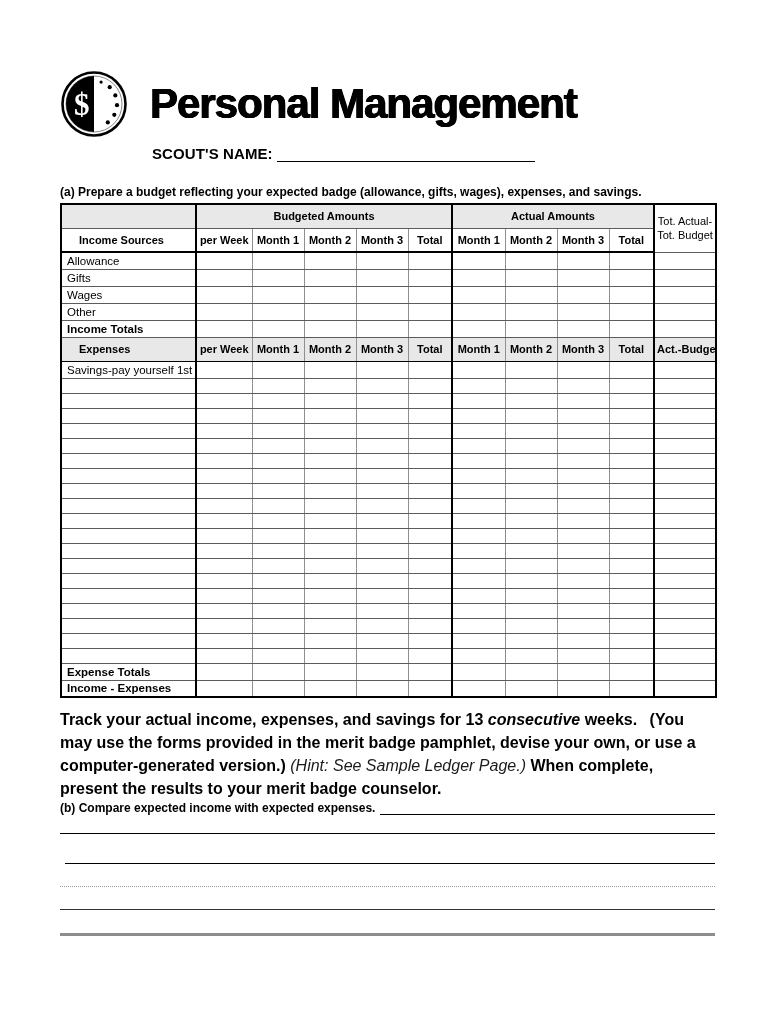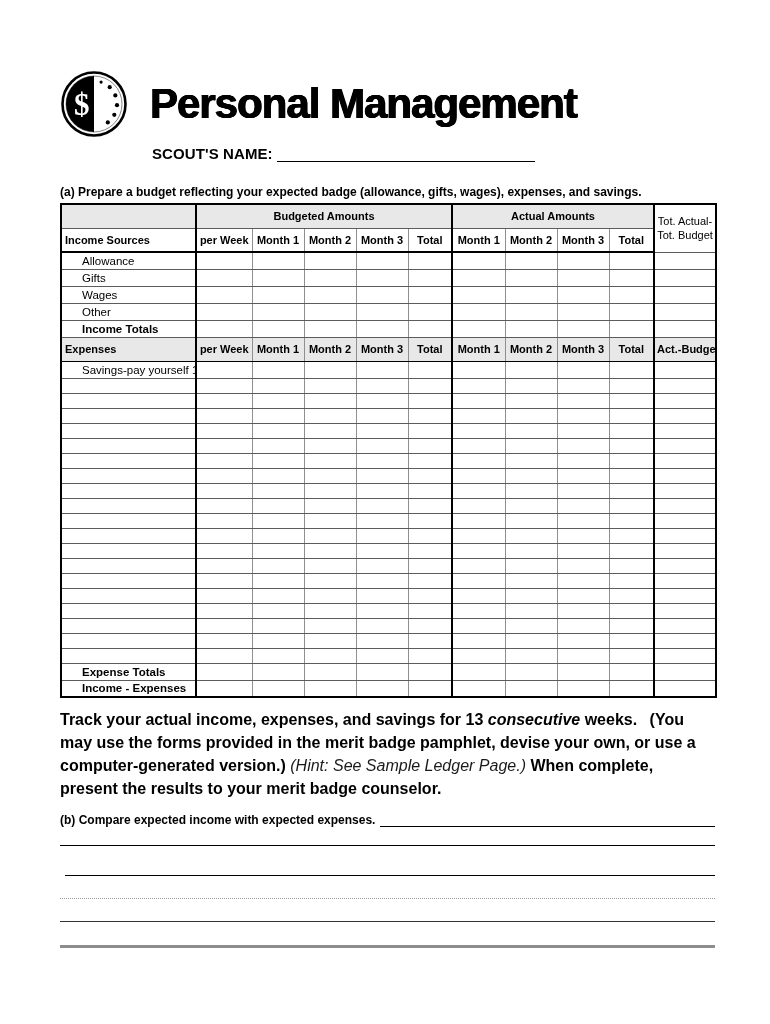--- a/index.html
+++ b/index.html
@@ -36,33 +36,33 @@
     border-left:1px solid #8f8f8f; border-right:1px solid #8f8f8f;
     border-top:1px solid #5c5c5c; border-bottom:1px solid #5c5c5c;
     padding:0 2px; font-size:11px; overflow:hidden; white-space:nowrap;
     vertical-align:middle;
   }
   td.sec { border-right:2px solid #000; }
   tr.hdr2 td { border-bottom:2px solid #000; }
   tr.expHdr td { border-top:1.5px solid #000; border-bottom:1.5px solid #000; }
   td.fill { background:#e8e8e8; }
   td.hdrTxt { font-weight:bold; text-align:center; }
-  td.left { text-align:left; padding-left:3px; }
-  td.lbl { font-size:11.5px; text-align:left; padding-left:20px; }
+  td.left { text-align:left; padding-left:17px; }
+  td.lbl { font-size:11.5px; text-align:left; padding-left:5px; }
   td.bold { font-weight:bold; }
   tr.h18 { height:24px; } tr.h17 { height:17px; } tr.h15 { height:15px; }
   td.totcell { background:#fff; text-align:center; font-weight:normal; line-height:1.3; }
 
   
   .track { margin-top:11px; font-size:16px; font-weight:bold; line-height:1.43; width:655px; }
   .track .em { font-style:italic; }
   .track .hint { font-style:italic; font-weight:normal; color:#1a1a1a; }
 
   .q-row { display:flex; align-items:flex-end; font-size:12px; font-weight:bold; }
-  .q-row.b { margin-top:12px; }
+  .q-row.b { margin-top:0; }
   .q-row.one { margin-top:17px; }
   .fill-line { flex:1; height:13px; border-bottom:1.5px solid #000; margin-left:5px; }
 
   .blank-line { width:655px; height:0; }
   .bl-dark  { border-bottom:1.5px solid #000; }
   .bl-thin  { border-bottom:1.2px solid #333; }
   .bl-dotgray { border-bottom:1.5px dotted #9a9a9a; }
   .bl-graythick { border-bottom:3px solid #8d8d8d; }
   .mt18 { margin-top:18px; } .mt22 { margin-top:22px; } .mt23 { margin-top:23px; }
 </style>

